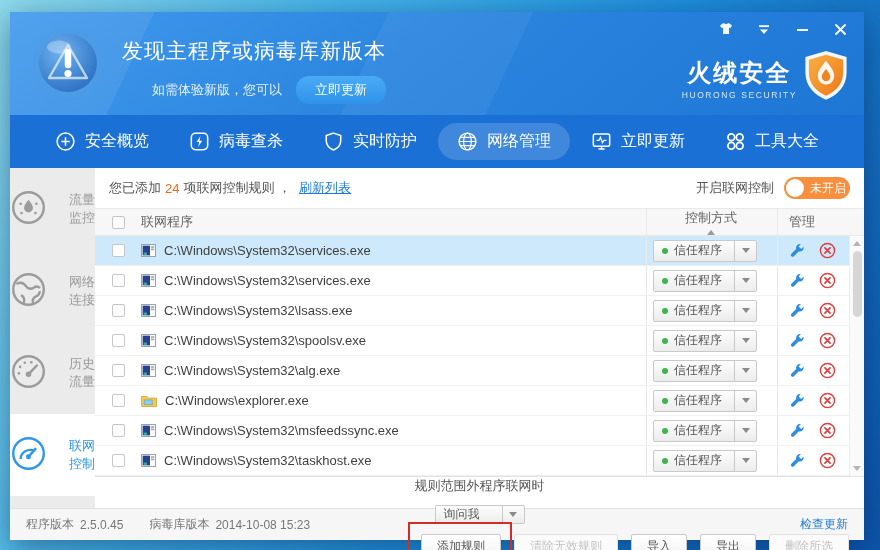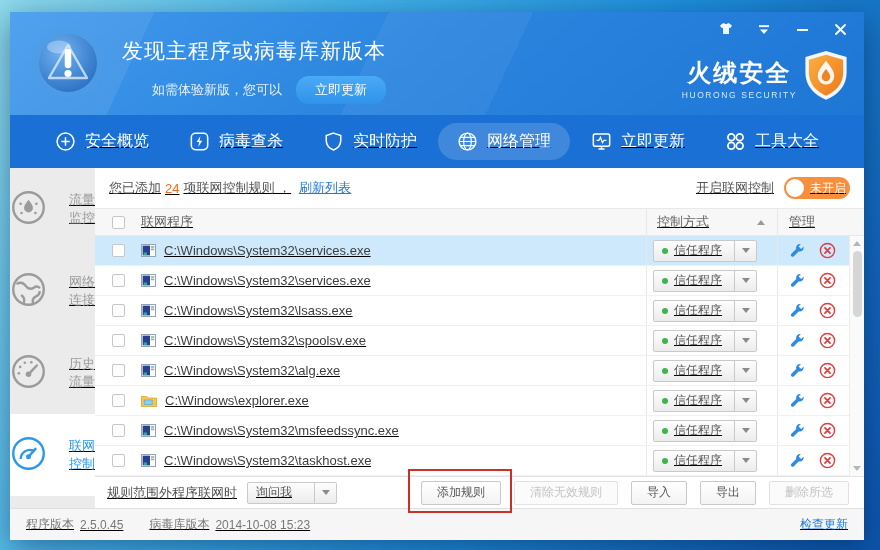--- a/index.html
+++ b/index.html
@@ -6,21 +6,20 @@
   html,body { width:880px; height:550px; overflow:hidden; }
   body {
     font-family: "Liberation Sans", sans-serif;
     background: linear-gradient(115deg, #8fdbec 0%, #45b4e9 30%, #1e8fdc 60%, #0d55ab 100%);
     position: relative;
   }
   .window {
     position:absolute; left:10px; top:12px; width:854px; height:528px;
     box-shadow: 0 8px 30px rgba(0,20,60,.45);
     background:#fff;
-    text-decoration:underline;
   }
   
   .header { height:103px; position:relative; overflow:hidden;
     background: linear-gradient(140deg, #419aec 0%, #2c86df 45%, #1e76d5 100%); }
   .header::before { content:''; position:absolute; inset:0;
     background: linear-gradient(115deg, rgba(255,255,255,.08) 0 16%, transparent 16% 42%, rgba(255,255,255,.05) 42% 58%, transparent 58%); }
   .titlebar { position:absolute; top:9px; right:16px; display:flex; gap:22px; align-items:center; z-index:3; }
   .tb-icon { width:16px; height:16px; display:flex; align-items:center; justify-content:center; cursor:pointer; opacity:.95; }
   .alert-wrap { position:absolute; left:22px; top:15px; z-index:2; }
   .header-text { position:absolute; left:112px; top:25px; color:#fff; z-index:2; }
@@ -54,42 +53,42 @@
   .knob { width:18px; height:18px; border-radius:50%; background:#fff; margin-left:2px; }
   .toggle-text { color:#fff; font-size:12px; margin-left:6px; }
   
   .thead { height:28px; background:#f7f7f7; border-top:1px solid #e9e9e9; border-bottom:1px solid #e9e9e9;
     display:flex; align-items:center; font-size:13px; color:#666; }
   .c-check { width:46px; display:flex; justify-content:center; align-items:center; }
   .c-prog { flex:1; display:flex; align-items:center; gap:8px; min-width:0; }
   .c-ctrl { width:131px; align-self:stretch; display:flex; align-items:center; border-left:1px solid #e9e9e9; padding:0 12px 0 10px; }
   .c-man { width:72px; align-self:stretch; display:flex; align-items:center; border-left:1px solid #e9e9e9; padding-left:11px; gap:14px; }
   .c-scroll { width:15px; }
-  .thead .c-ctrl { justify-content:space-between; }
+  .thead .c-ctrl { justify-content:space-between;flex-direction:column; }
   .rows { height:240px; position:relative; }
   .trow { height:30px; display:flex; align-items:center; border-bottom:1px solid #f0f0f0; font-size:13px; color:#3e3e3e; }
   .trow.selected { background:#cde9fb; }
   .checkbox { width:13px; height:13px; border:1px solid #c6c6c6; border-radius:2px; background:#fdfdfd; cursor:pointer; display:inline-block; }
   .path { white-space:nowrap; overflow:hidden; }
   .dd { display:flex; height:22px; border:1px solid #c9c9c9; border-radius:2px;
     background:linear-gradient(#fdfdfd,#ececec); align-items:center; cursor:pointer; }
   .dd-main { display:flex; align-items:center; gap:6px; padding:0 8px; width:80px; font-size:12px; color:#555; }
   .dot { width:6px; height:6px; border-radius:50%; background:#3cb64c; }
   .dd-arrow { width:22px; align-self:stretch; border-left:1px solid #c9c9c9; display:flex; align-items:center; justify-content:center; }
   .mini-tri { width:0; height:0; border-left:4px solid transparent; border-right:4px solid transparent; border-top:5px solid #8a8a8a; }
   .icon-btn { cursor:pointer; display:flex; align-items:center; }
   
   .scrollbar { position:absolute; right:0; top:0; bottom:0; width:15px; background:#fafafa; border-left:1px solid #ececec;
     display:flex; flex-direction:column; align-items:center; padding:5px 0; cursor:pointer; }
   .sb-up { width:0;height:0; border-left:4px solid transparent; border-right:4px solid transparent; border-bottom:5px solid #b5b5b5; }
   .sb-down { width:0;height:0; border-left:4px solid transparent; border-right:4px solid transparent; border-top:5px solid #b5b5b5; margin-top:auto; }
   .sb-thumb { width:9px; height:66px; background:#d6d6d6; border-radius:5px; margin-top:5px; }
   
   .bottom-bar { height:32px; border-top:1px solid #e3e3e3; display:flex; align-items:center; padding:0 12px;
-    gap:10px; font-size:13px; color:#555; background:#fff; }
+    gap:10px; font-size:13px; color:#555; background:#fff;flex-direction:column; }
   .bb-buttons { margin-left:auto; display:flex; gap:13px; align-items:center; padding-right:3px; }
   .btn-wrap { position:relative; }
   .bbtn { height:24px; padding:0 15px; font-size:12px; color:#555; background:linear-gradient(#fff,#f3f3f3);
     border:1px solid #c9c9c9; border-radius:2px; cursor:pointer; font-family:inherit; white-space:nowrap; }
   .bbtn.disabled { color:#c3c3c3; border-color:#e1e1e1; background:#fbfbfb; cursor:default; }
   .annotation { position:absolute; left:-13px; right:-11px; top:-12px; bottom:-8px; border:2px solid #cd2f28; pointer-events:none; z-index:5; }
   
   .footer { height:32px; background:#f6f6f6; border-top:1px solid #e0e0e0; display:flex; align-items:center;
     padding:0 16px; font-size:12px; color:#777; gap:6px; }
   .f-sep { width:14px; }

